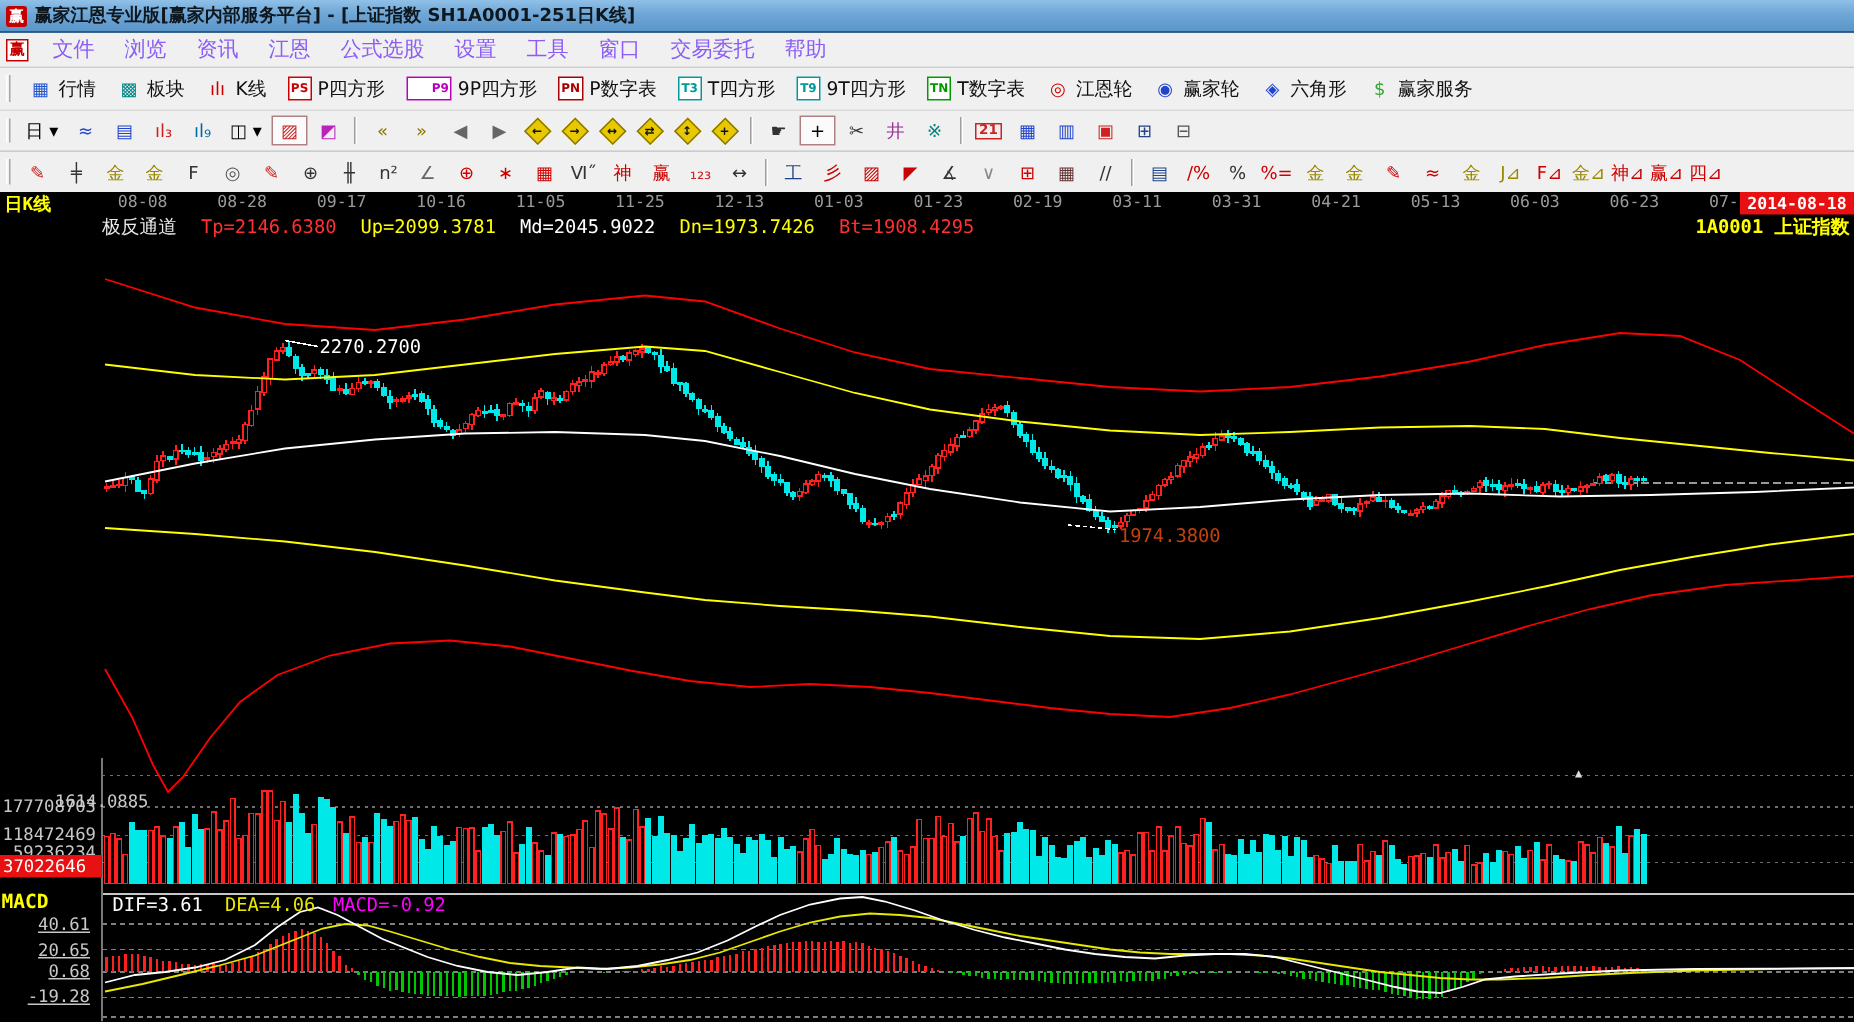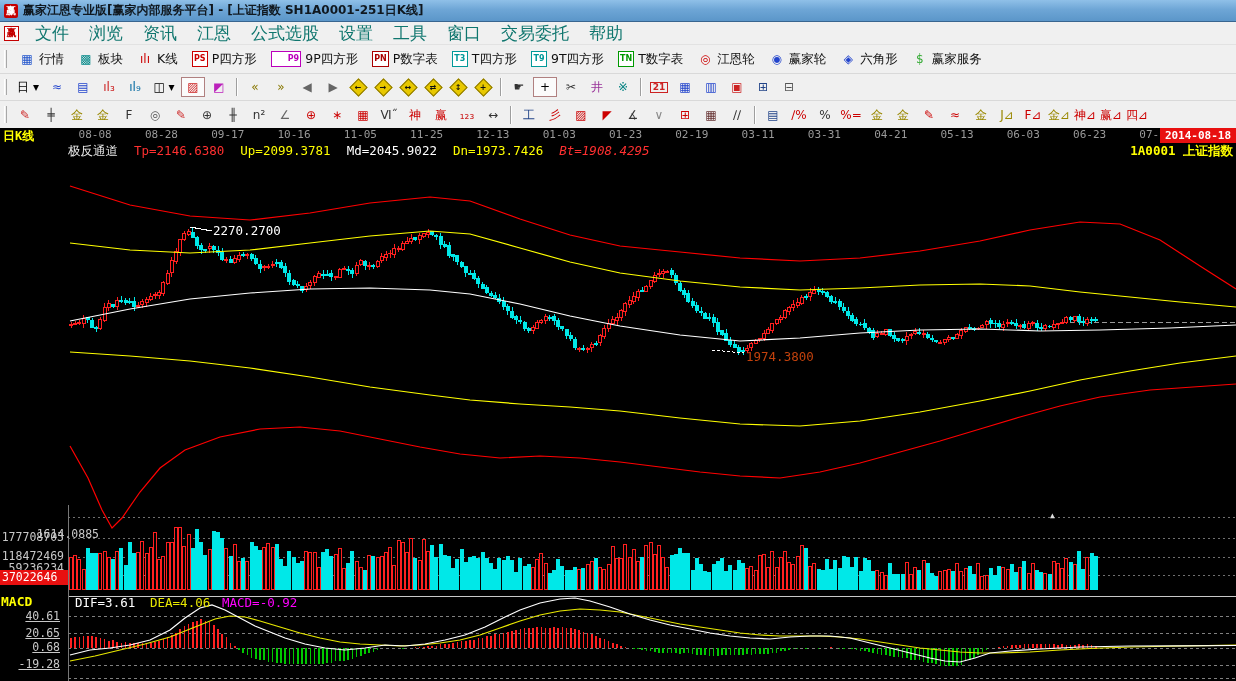--- a/index.html
+++ b/index.html
@@ -13,21 +13,21 @@
   .tlogo { width:14px; height:14px; background:#c40000; color:#fff; font-size:10px; font-weight:bold;
            display:inline-flex; align-items:center; justify-content:center; margin:0 5px 0 4px; border-radius:2px; }
   .ttext { font-size:12px; color:#10181f; font-weight:bold; }
 
   
   .menubar { height:23px; background:#f0f0f0; display:flex; align-items:center; flex:0 0 23px;
              border-bottom:1px solid #e2e2e2; }
   .mlogo { width:15px; height:15px; color:#c40000; border:1px solid #c40000; font-size:10px; font-weight:bold;
            display:inline-flex; align-items:center; justify-content:center; margin:0 6px 0 4px; background:#fff; }
   .menus { display:flex; }
-  .menu-item { font-size:17px; color:#0f766e; padding:2px 10px; cursor:default; }
+  .menu-item { font-size:14px; color:#8b5cf6; padding:2px 10px; cursor:default; }
 
   
   .toolbar { background:#f0f0f0; display:flex; align-items:center; border-bottom:1px solid #d9d9d9; }
   .tb1 { height:29px; flex:0 0 29px; }
   .tb2 { height:27px; flex:0 0 27px; }
   .tb3 { height:27px; flex:0 0 27px; border-bottom:none; }
   .grip { width:3px; height:65%; border-left:1px solid #fff; border-right:1px solid #a8a8a8; margin:0 5px 0 4px; }
   .tb1items, .tbitems { display:flex; align-items:center; }
   .t1btn { display:flex; align-items:center; gap:4px; padding:2px 7px; cursor:default; }
   .t1icon { min-width:16px; height:16px; display:inline-flex; align-items:center; justify-content:center;
@@ -52,21 +52,21 @@
   .ov { position:absolute; font-family:"DejaVu Sans Mono", monospace; font-size:12px; line-height:1.1;
         white-space:nowrap; }
   .klabel { left:3px; top:2px; color:#ffff00; font-weight:bold; font-size:12px; }
   .dates { left:62px; top:1px; display:flex; color:#9a9a9a; font-size:11px; }
   .date { width:66.3px; text-align:center; }
   .lastdate { left:1160px; top:0; width:76px; height:15px; background:#e81010; color:#fff; font-weight:bold;
               font-size:11px; text-align:center; line-height:15px; }
   .ind { left:68px; top:16px; display:flex; gap:16px; font-size:12.5px; }
   .ind .iname { color:#e8e8e8; font-family:"DejaVu Sans", sans-serif; }
   .ind .tp { color:#ff3030; } .ind .up { color:#ffff00; } .ind .md { color:#ffffff; }
-  .ind .dn { color:#ffff00; } .ind .bt { color:#ff3030;font-style:italic; }
+  .ind .dn { color:#ffff00; } .ind .bt { color:#ff3030; }
   .symbol { right:3px; top:16px; color:#ffff00; font-weight:bold; font-size:12.5px; }
   .annhigh { left:213px; top:96px; color:#ffffff; font-size:12.5px; }
   .annlow { left:746px; top:222px; color:#c2410c; font-size:12.5px; }
   .vs { left:0; width:64px; text-align:right; color:#c8c8c8; font-size:11.5px; }
   .vps { top:400px;margin-left:35px; } .v1 { top:403px; } .v2 { top:422px; } .v3 { top:434px; }
   .volcur { left:0; top:442px; width:68px; height:15px; background:#e81010; color:#fff; font-size:11.5px;
             line-height:15px; padding-left:2px; }
   .marker { left:1050px; top:384px; color:#dddddd; font-size:8px; }
   .macdlbl { left:1px; top:467px; color:#ffff00; font-weight:bold; font-size:13px; }
   .mdif { left:75px; top:468px; color:#ffffff; font-size:12.5px; }

